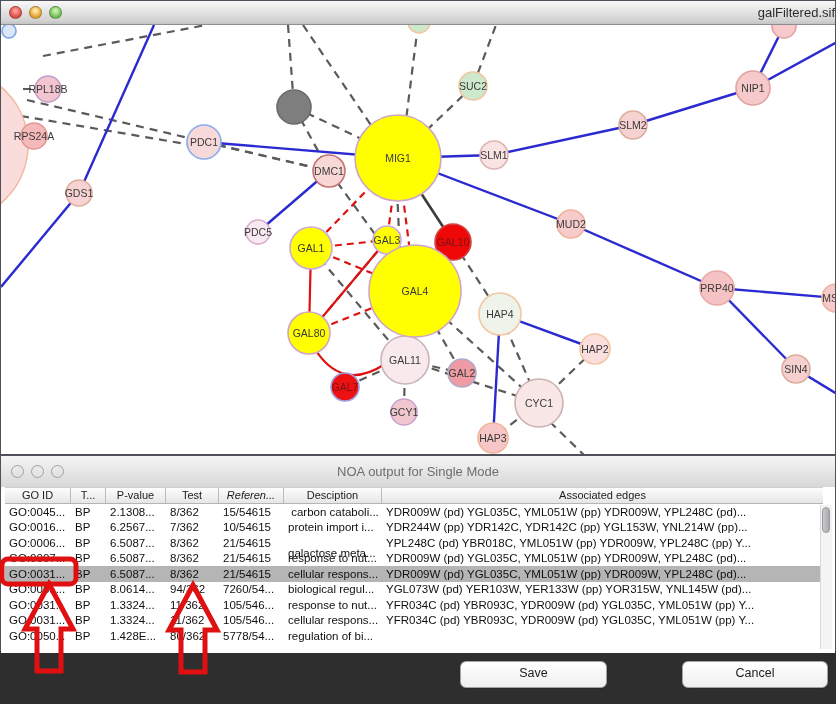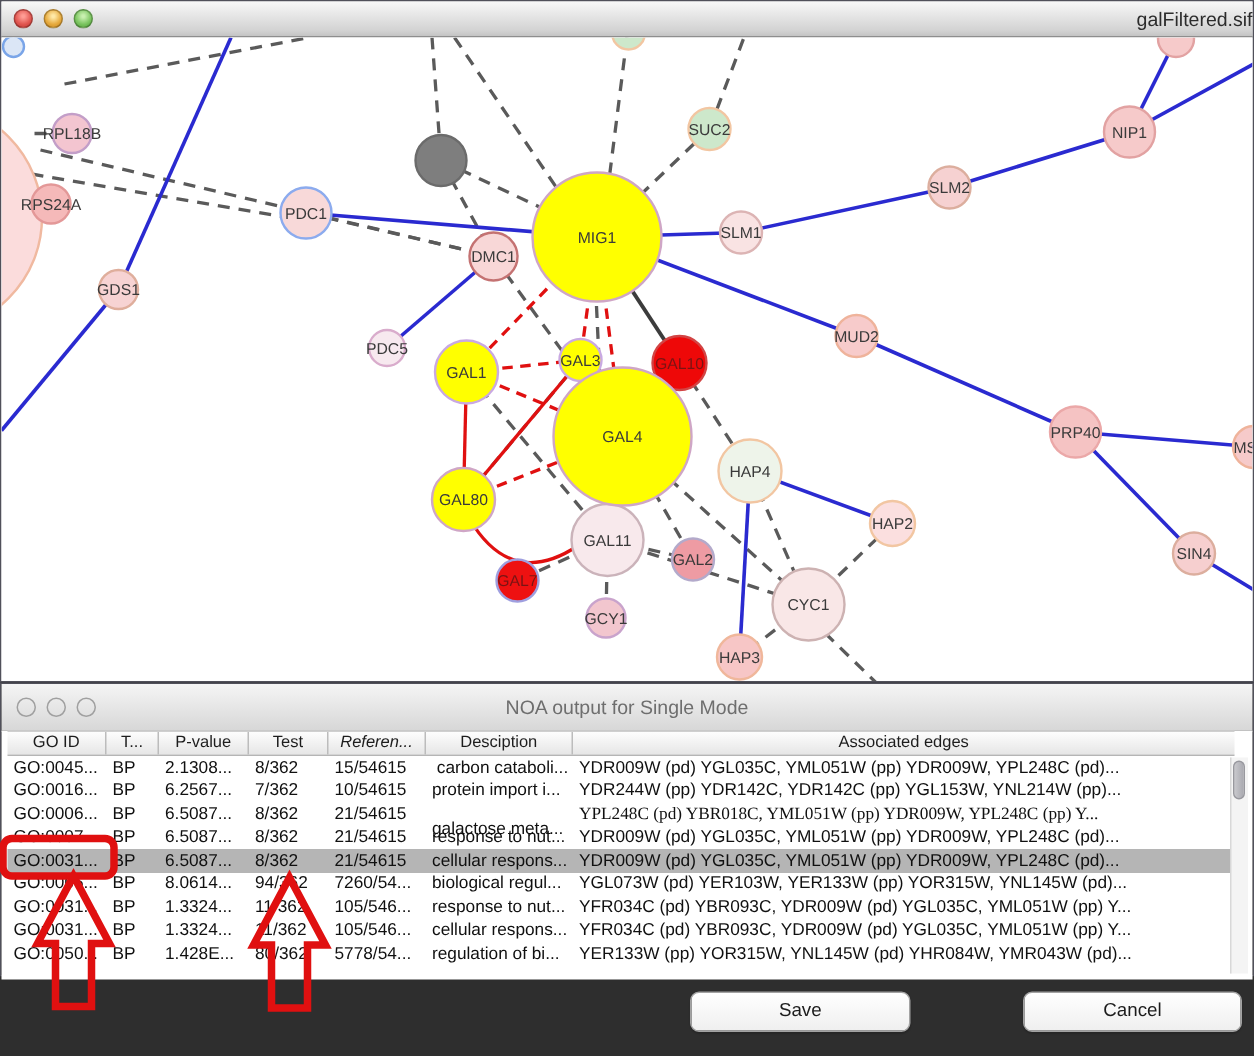--- a/index.html
+++ b/index.html
@@ -220,21 +220,21 @@
         <div class="td" style="width: 98px;">protein import i...</div>
         <div class="td" style="width: 441px;">YDR244W (pp) YDR142C, YDR142C (pp) YGL153W, YNL214W (pp)...</div>
       </div>
       <div class="trow">
         <div class="td" style="width: 66px;">GO:0006...</div>
         <div class="td" style="width: 35px;">BP</div>
         <div class="td" style="width: 60px;">6.5087...</div>
         <div class="td" style="width: 53px;">8/362</div>
         <div class="td" style="width: 65px;">21/54615</div>
         <div class="td" style="width: 98px; margin-top: 20px;">galactose meta...</div>
-        <div class="td" style="width: 441px; font-family: Liberation Serif, serif;">YPL248C (pd) YBR018C, YML051W (pp) YDR009W, YPL248C (pp) Y...</div>
+        <div class="td" style="width: 441px;">YPL248C (pd) YBR018C, YML051W (pp) YDR009W, YPL248C (pp) Y...</div>
       </div>
       <div class="trow">
         <div class="td" style="width: 66px;">GO:0007...</div>
         <div class="td" style="width: 35px;">BP</div>
         <div class="td" style="width: 60px;">6.5087...</div>
         <div class="td" style="width: 53px;">8/362</div>
         <div class="td" style="width: 65px;">21/54615</div>
         <div class="td" style="width: 98px;">response to nut...</div>
         <div class="td" style="width: 441px;">YDR009W (pd) YGL035C, YML051W (pp) YDR009W, YPL248C (pd)...</div>
       </div>
@@ -274,21 +274,20 @@
         <div class="td" style="width: 98px;">cellular respons...</div>
         <div class="td" style="width: 441px;">YFR034C (pd) YBR093C, YDR009W (pd) YGL035C, YML051W (pp) Y...</div>
       </div>
       <div class="trow">
         <div class="td" style="width: 66px;">GO:0050...</div>
         <div class="td" style="width: 35px;">BP</div>
         <div class="td" style="width: 60px;">1.428E...</div>
         <div class="td" style="width: 53px;">80/362</div>
         <div class="td" style="width: 65px;">5778/54...</div>
         <div class="td" style="width: 98px;">regulation of bi...</div>
-        <div class="td" style="width: 441px;">YER133W (pp) YOR315W, YNL145W (pd) YHR084W, YMR043W (pd)...</div>
       </div>
     </div>
   <div class="vscroll">
     <div class="vthumb"></div>
   </div>
   <div class="btn" style="left:459px;top:205px;width:145px">Save</div>
   <div class="btn" style="left:681px;top:205px;width:144px">Cancel</div>
 </div>
 
 <svg id="annotation-svg" width="836" height="704">

